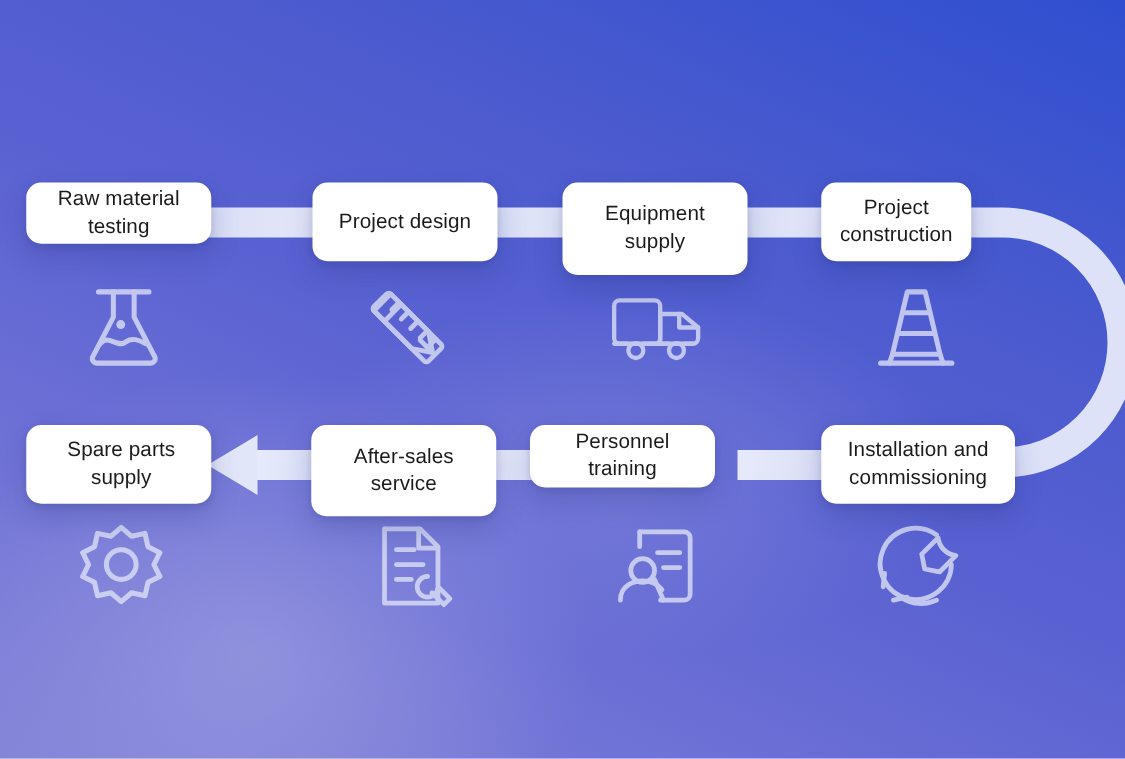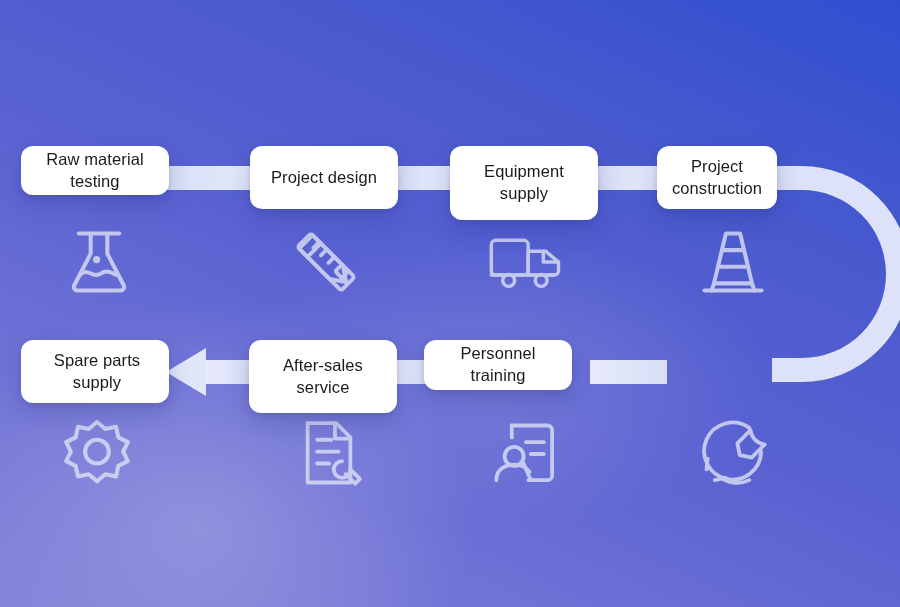--- a/index.html
+++ b/index.html
@@ -215,20 +215,23 @@
   </div>
 
   <div class="card" style="left:450px; top:146px; width:148px; height:74px;">
     <span class="card-label">Equipment supply</span>
   </div>
 
   <div class="card" style="left:657px; top:146px; width:120px; height:63px;">
     <span class="card-label">Project construction</span>
   </div>
 
+  <div class="card" style="left:657px; top:340px; width:155px; height:63px;">
+    <span class="card-label">Installation and commissioning</span>
+  </div>
 
   <div class="card" style="left:424px; top:340px; width:148px; height:50px;">
     <span class="card-label">Personnel training</span>
   </div>
 
   <div class="card" style="left:249px; top:340px; width:148px; height:73px;">
     <span class="card-label">After-sales service</span>
   </div>
 
   <div class="card" style="left:21px; top:340px; width:148px; height:63px;padding-left:12px;">

